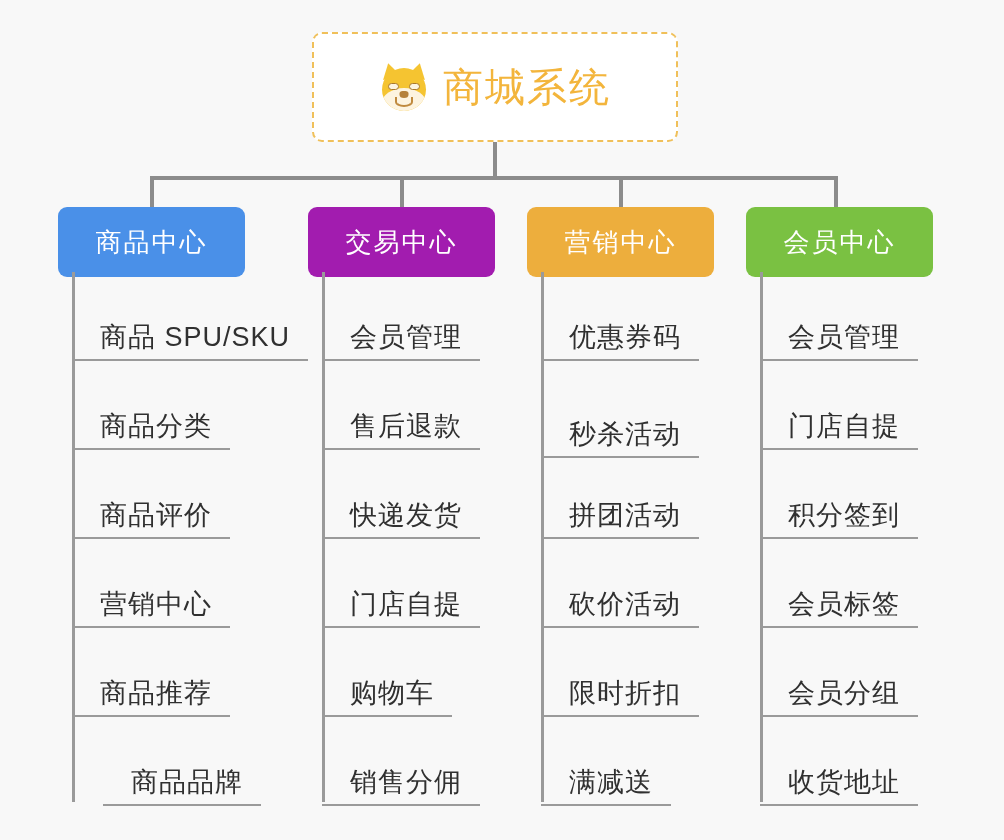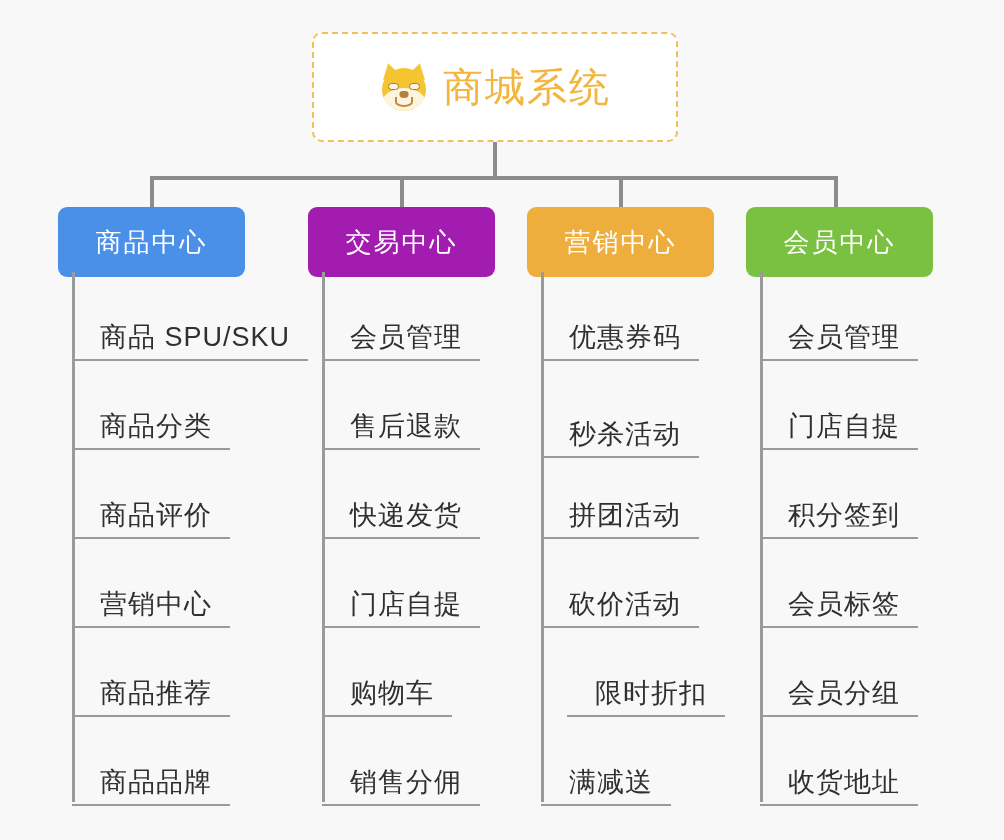--- a/index.html
+++ b/index.html
@@ -226,21 +226,21 @@
     </div>
     <div class="leaf" style="top:243px;">
       <span class="leaf-inner" style="border-bottom-color: rgb(154, 154, 154);"><span class="leaf-label">商品评价</span></span>
     </div>
     <div class="leaf" style="top:332px;">
       <span class="leaf-inner" style="border-bottom-color: rgb(154, 154, 154);"><span class="leaf-label">营销中心</span></span>
     </div>
     <div class="leaf" style="top:421px;">
       <span class="leaf-inner" style="border-bottom-color: rgb(154, 154, 154);"><span class="leaf-label">商品推荐</span></span>
     </div>
-    <div class="leaf" style="top:510px;">
+    <div class="leaf" style="top:510px;padding-left:31px;">
       <span class="leaf-inner" style="border-bottom-color: rgb(154, 154, 154);"><span class="leaf-label">商品品牌</span></span>
     </div>
   </div>
 
   <div class="column" style="left:308px;">
     <div class="cat-header" style="background: #a21caf;">
       <span class="cat-header-label">交易中心</span>
     </div>
     <div class="leaf-trunk" style="height: 530px; background: rgb(154, 154, 154);"></div>
     <div class="leaf" style="top:65px;">
@@ -273,21 +273,21 @@
     </div>
     <div class="leaf" style="top:154px;margin-top:8px;">
       <span class="leaf-inner" style="border-bottom-color: rgb(154, 154, 154);"><span class="leaf-label">秒杀活动</span></span>
     </div>
     <div class="leaf" style="top:243px;">
       <span class="leaf-inner" style="border-bottom-color: rgb(154, 154, 154);"><span class="leaf-label">拼团活动</span></span>
     </div>
     <div class="leaf" style="top:332px;">
       <span class="leaf-inner" style="border-bottom-color: rgb(154, 154, 154);"><span class="leaf-label">砍价活动</span></span>
     </div>
-    <div class="leaf" style="top:421px;padding-left:26px;">
+    <div class="leaf" style="top:421px;">
       <span class="leaf-inner" style="border-bottom-color: rgb(154, 154, 154);"><span class="leaf-label">限时折扣</span></span>
     </div>
     <div class="leaf" style="top:510px;">
       <span class="leaf-inner" style="border-bottom-color: rgb(154, 154, 154);"><span class="leaf-label">满减送</span></span>
     </div>
   </div>
 
   <div class="column" style="left:746px;">
     <div class="cat-header" style="background: rgb(122, 193, 66);">
       <span class="cat-header-label">会员中心</span>

